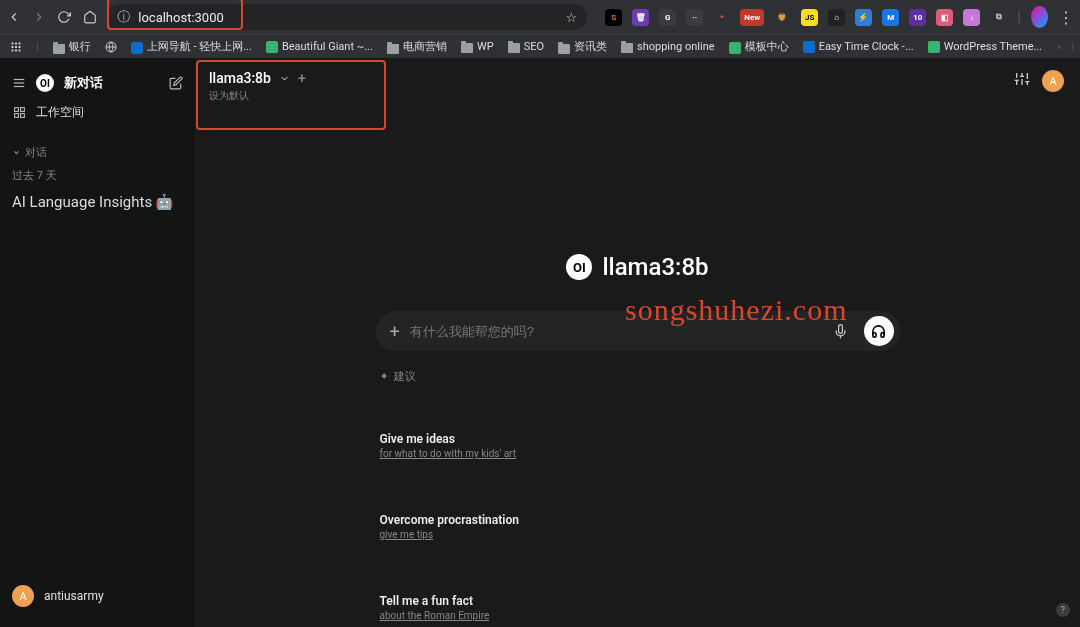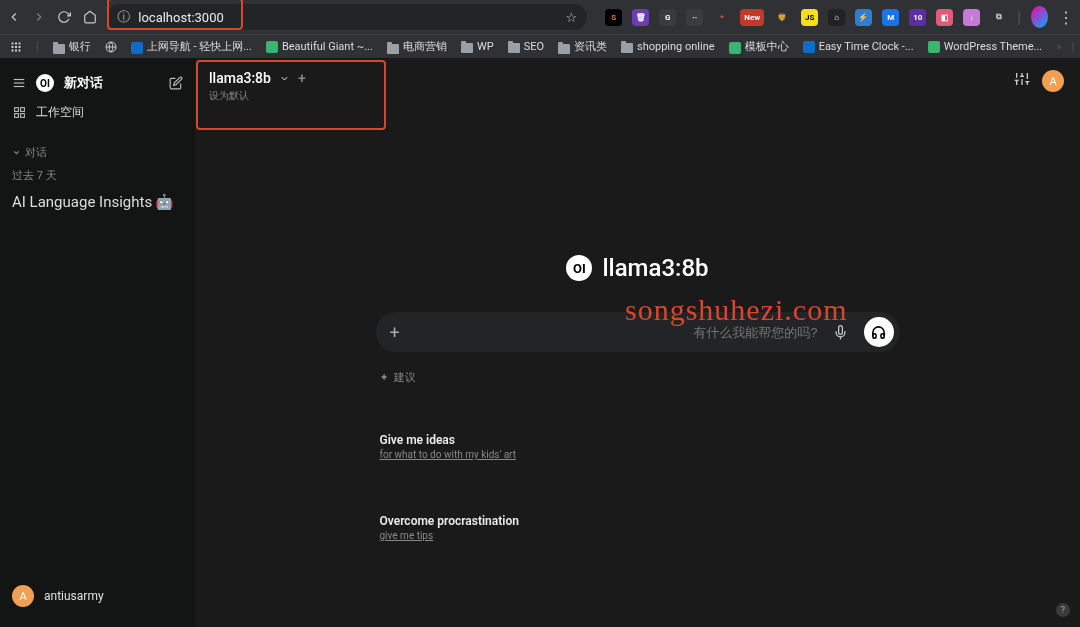--- a/index.html
+++ b/index.html
@@ -54,21 +54,21 @@
 
 .center { flex: 1; display: flex; flex-direction: column; align-items: center; padding-top: 134px; }
 .hero { display: flex; align-items: center; gap: 10px; }
 .hero-logo { width: 26px; height: 26px; border-radius: 50%; background: #fff; color: #000; display: flex; align-items: center; justify-content: center; font-size: 13px; font-weight: 700; }
 .hero-title { font-size: 24px; font-weight: 500; color: #fff; }
 
 .watermark { position: absolute; left: 430px; top: 235px; font-family: "Times New Roman", serif; font-weight: 500; font-size: 30px; color: #d9472b; pointer-events: none; letter-spacing: 1px; }
 
 .input-row { margin-top: 30px; width: 524px; height: 40px; background: #222426; border-radius: 20px; display: flex; align-items: center; padding: 0 6px 0 14px; gap: 10px; }
 .plus-btn { color: #aaa; font-size: 18px; cursor: pointer; }
-.input-field { flex: 1; background: transparent; border: none; color: #aaa; font-size: 13px; outline: none; cursor: text; text-align: right; }
+.input-field { flex: 1; background: transparent; border: none; color: #aaa; font-size: 13px; outline: none; cursor: text; }
 .mic-btn { width: 26px; height: 26px; color: #ccc; display: flex; align-items: center; justify-content: center; cursor: pointer; }
 .hp-btn { width: 30px; height: 30px; border-radius: 50%; background: #fff; color: #000; display: flex; align-items: center; justify-content: center; cursor: pointer; }
 
 .suggestions { margin-top: 18px; width: 524px; }
 .sugg-label { font-size: 11px; color: #888; display: flex; align-items: center; gap: 5px; padding-left: 4px; }
 .sugg-item { padding: 8px 4px 6px; cursor: pointer; margin-top: 40px; }
 .sugg-title { font-size: 12px; font-weight: 600; color: #ececec; }
 .sugg-desc { font-size: 10px; color: #888; margin-top: 2px; text-decoration: underline; }
 
 .help-btn { position: absolute; right: 10px; bottom: 10px; width: 14px; height: 14px; border-radius: 50%; background: #3a3b3d; color: #aaa; font-size: 9px; display: flex; align-items: center; justify-content: center; cursor: pointer; }
@@ -308,20 +308,24 @@
         </div>
         <div id="sugg-list">
             <div class="sugg-item">
               <div class="sugg-title">Give me ideas</div>
               <div class="sugg-desc">for what to do with my kids' art</div>
             </div>
             <div class="sugg-item">
               <div class="sugg-title">Overcome procrastination</div>
               <div class="sugg-desc">give me tips</div>
             </div>
+            <div class="sugg-item">
+              <div class="sugg-title">Tell me a fun fact</div>
+              <div class="sugg-desc">about the Roman Empire</div>
+            </div>
           </div>
       </div>
     </div>
 
     <div class="watermark">songshuhezi.com</div>
     <div class="help-btn">?</div>
   </div>
 </div>
 
 </body></html>

